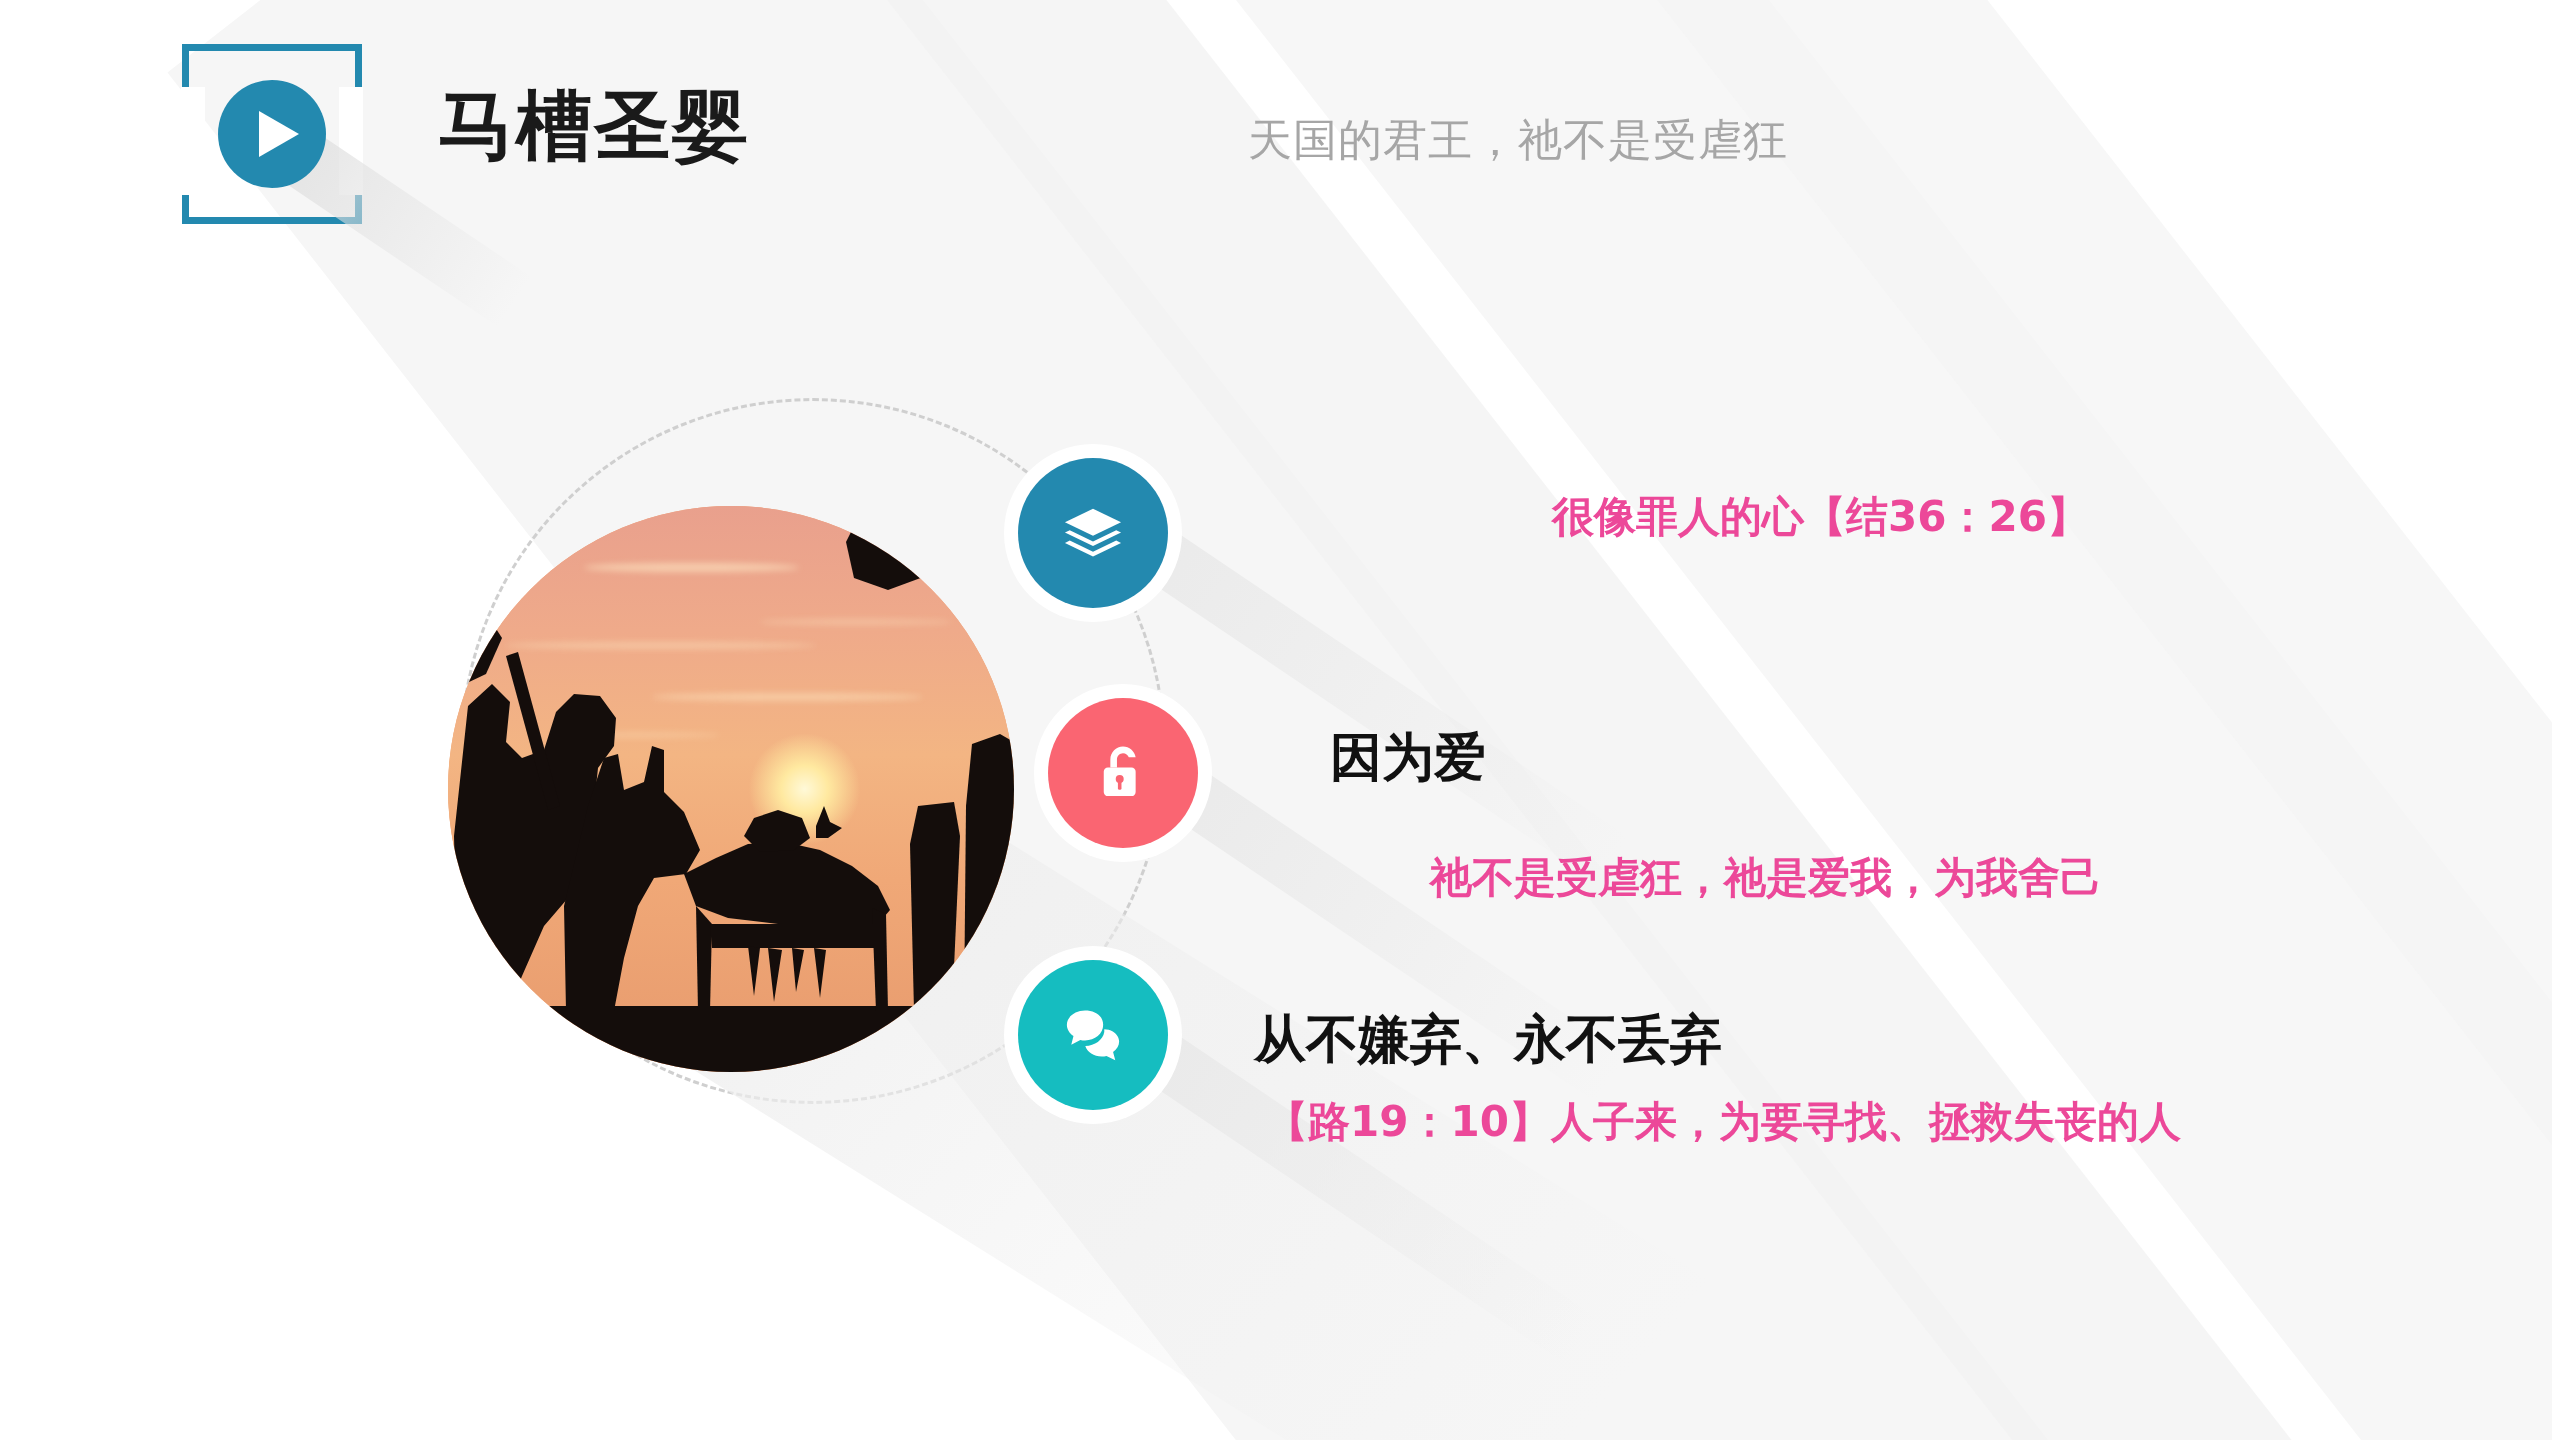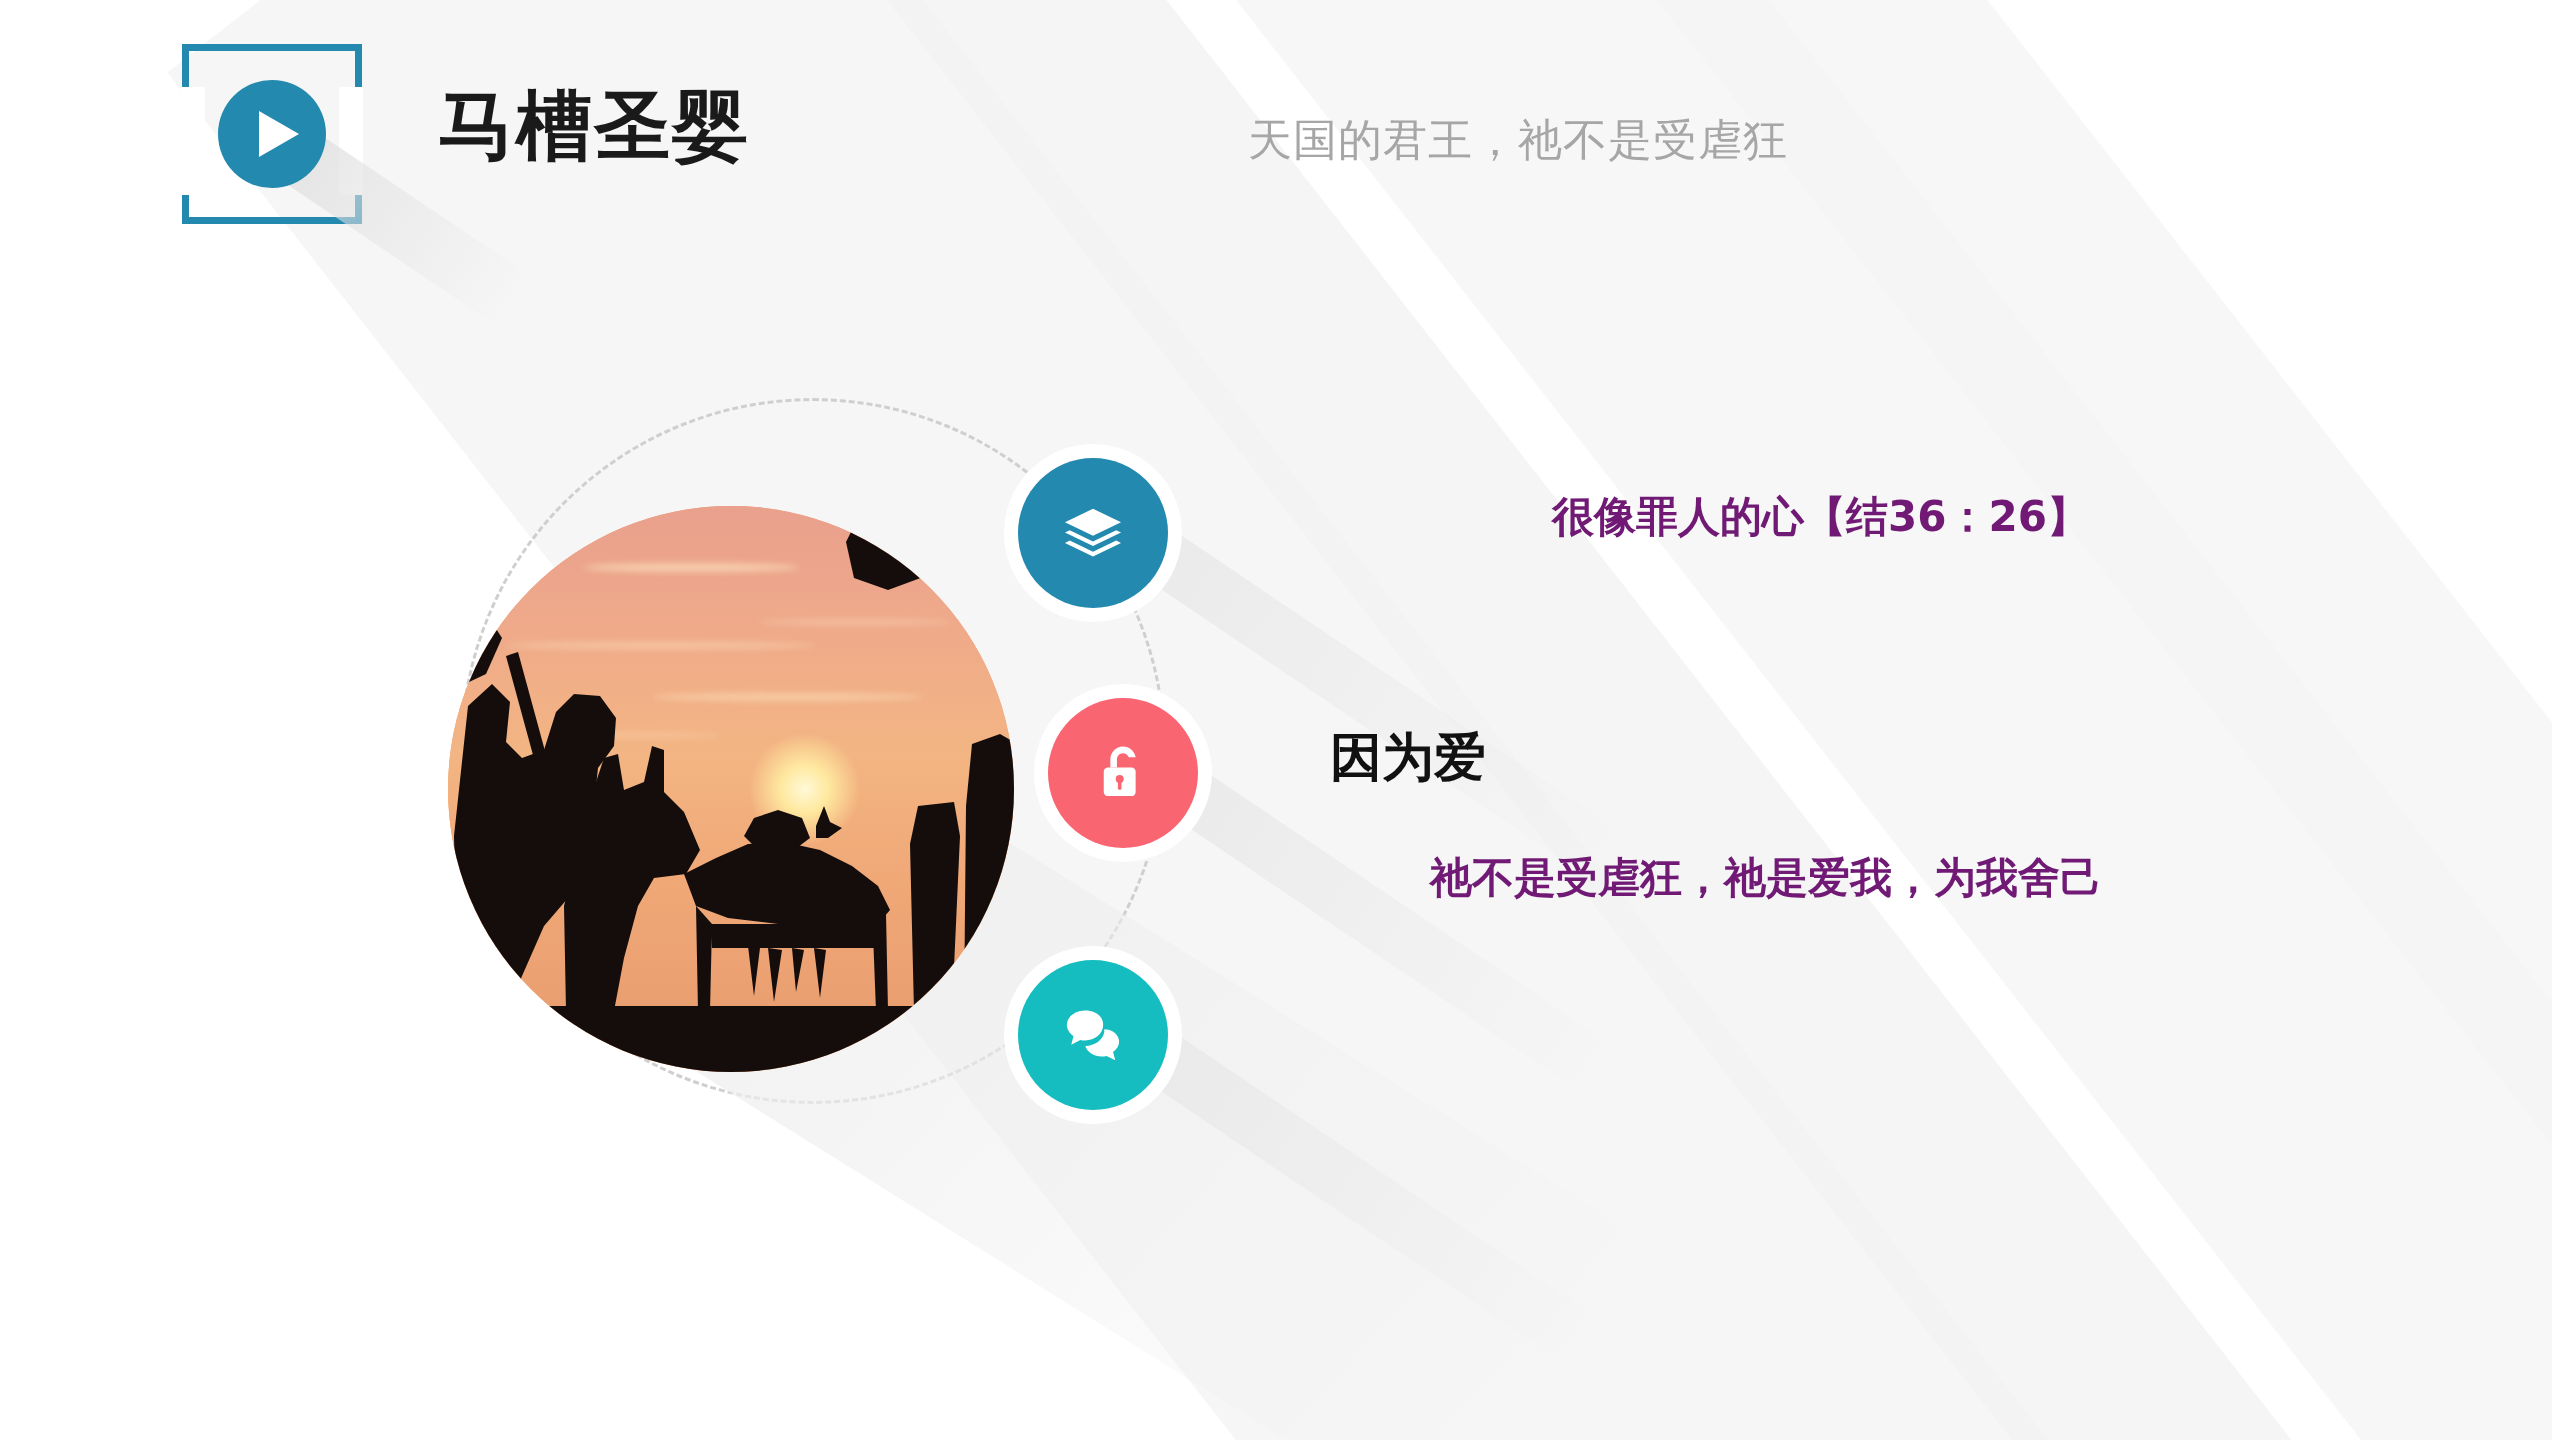--- a/index.html
+++ b/index.html
@@ -237,21 +237,21 @@
   .row .head {
     font-size: 52px;
     font-weight: 700;
     color: #111111;
     line-height: 1.14;
     white-space: nowrap;
   }
   .row .sub {
     font-size: 42px;
     font-weight: 700;
-    color: #701a75;
+    color: #ec4899;
     line-height: 1.3;
   }
 
   .row-1 { left: 1254px; top: 468px; width: 1180px; }
   .row-1 .sub { margin-top: 22px; margin-left: 298px; white-space: nowrap; }
 
   .row-2 { left: 1330px; top: 728px; width: 1180px; }
   .row-2 .sub { margin-top: 64px; margin-left: 100px; white-space: nowrap; }
 
   .row-3 { left: 1254px; top: 1010px; width: 1150px; }
@@ -367,14 +367,18 @@
 
   <div class="row row-1">
     <div class="sub">很像罪人的心【结36：26】</div>
   </div>
 
   <div class="row row-2">
     <div class="head">因为爱</div>
     <div class="sub">祂不是受虐狂，祂是爱我，为我舍己</div>
   </div>
 
+  <div class="row row-3">
+    <div class="head">从不嫌弃、永不丢弃</div>
+    <div class="sub">【路19：10】人子来，为要寻找、拯救失丧的人</div>
+  </div>
 
 </div>
 
 </body></html>

